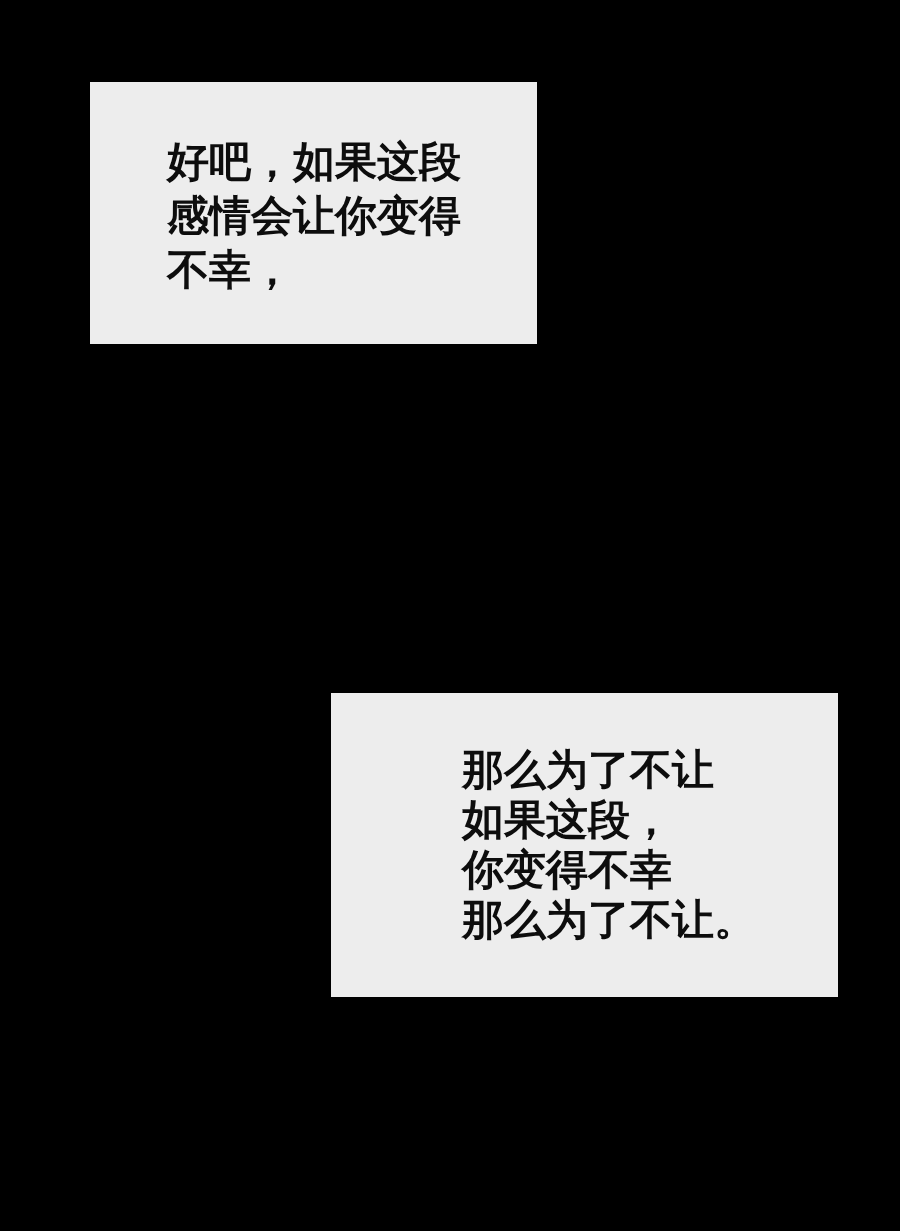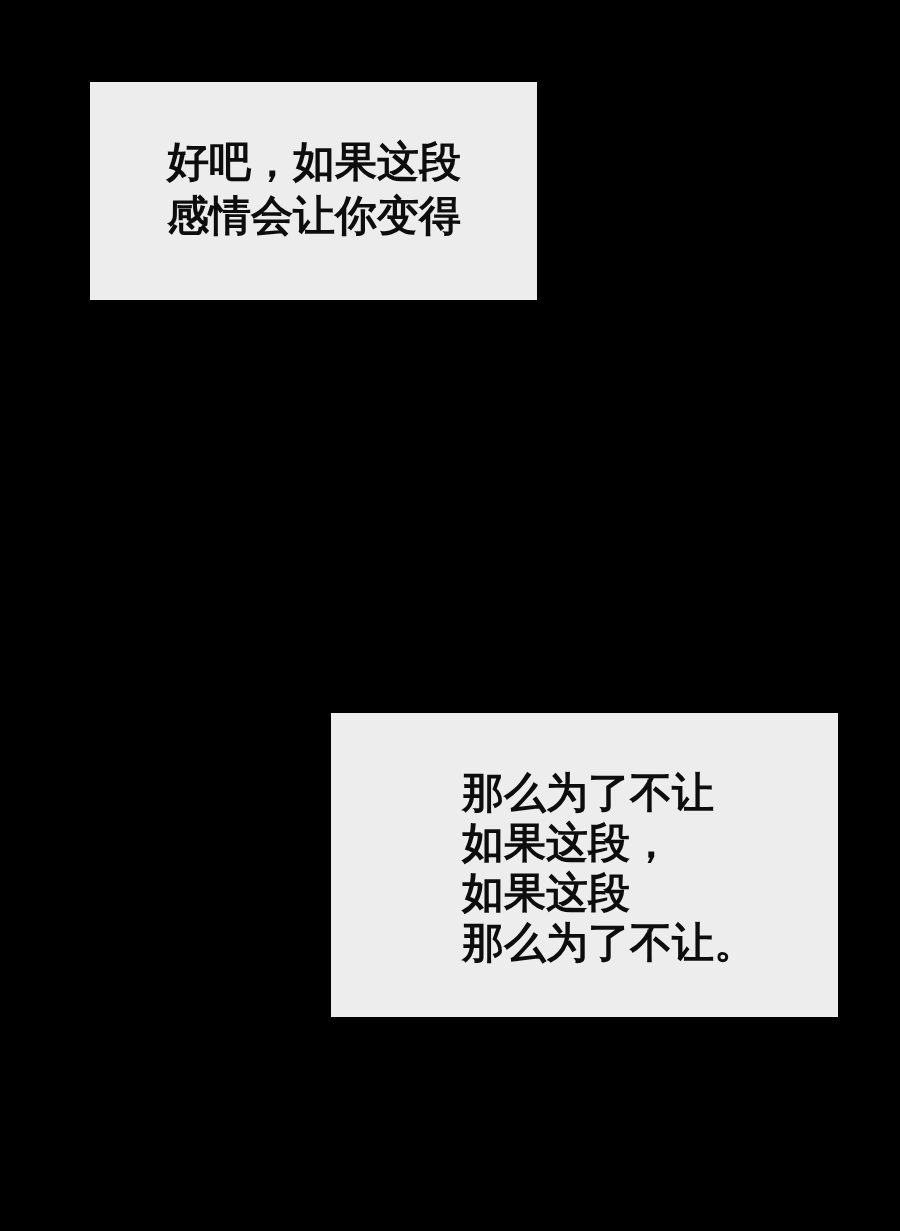--- a/index.html
+++ b/index.html
@@ -26,47 +26,49 @@
     letter-spacing: 0px;
   }
   .speech-box .text .line {
     display: block;
     white-space: pre;
   }
   #speech-box-1 {
     left: 90px;
     top: 82px;
     width: 447px;
-    height: 218px;
+    height: 262px;
     padding: 53px 0 0 77px;
   }
   #speech-box-1 .text .line {
     line-height: 54px;
   }
   #speech-box-2 {
     left: 331px;
-    top: 713px;
+    top: 693px;
     width: 507px;
     height: 304px;
     padding: 55px 0 0 131px;
+    font-family: Liberation Mono, monospace;
   }
   #speech-box-2 .text .line {
     line-height: 50px;
   }
 </style>
 </head>
 <body style="background: rgb(0, 0, 0);">
 
 <div class="speech-box" id="speech-box-1" style="background: rgb(237, 237, 237);">
   <div class="text">
     <span class="line">好吧，如果这段</span>
     <span class="line">感情会让你变得</span>
+    <span class="line">不幸，</span>
   </div>
 </div>
 
 <div class="speech-box" id="speech-box-2" style="background: rgb(237, 237, 237);">
   <div class="text">
     <span class="line">那么为了不让</span>
     <span class="line">如果这段，</span>
-    <span class="line">如果这段</span>
+    <span class="line">你变得不幸</span>
     <span class="line">那么为了不让。</span>
   </div>
 </div>
 
 </body></html>

